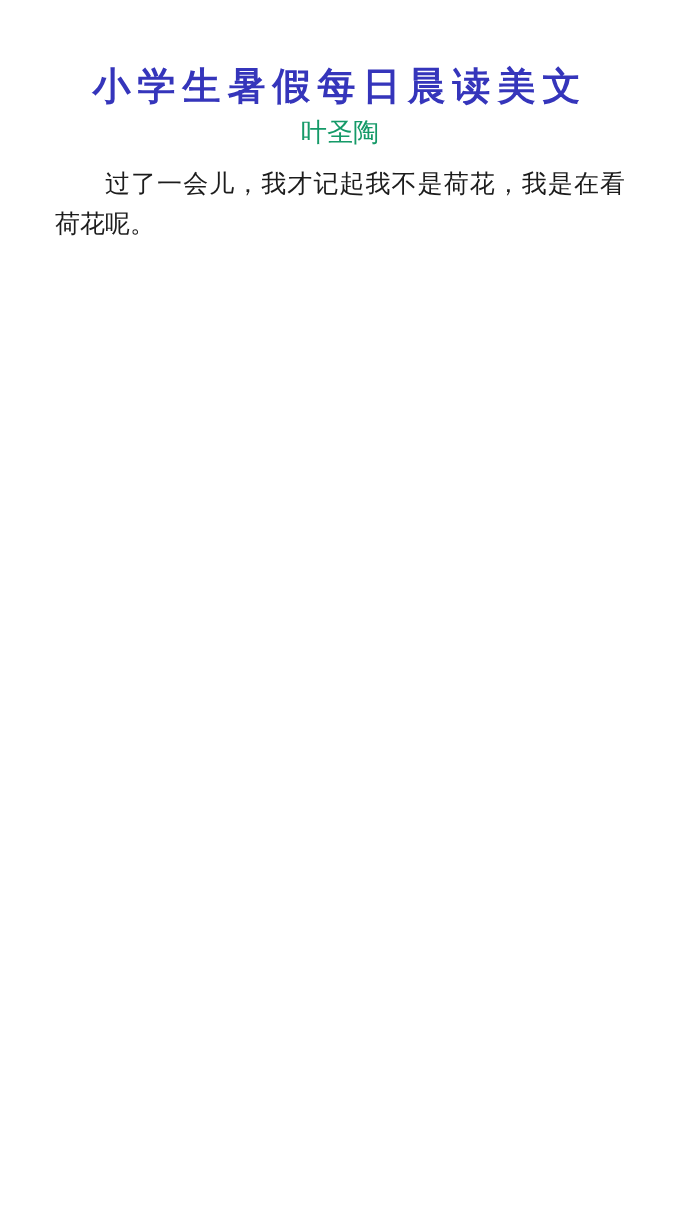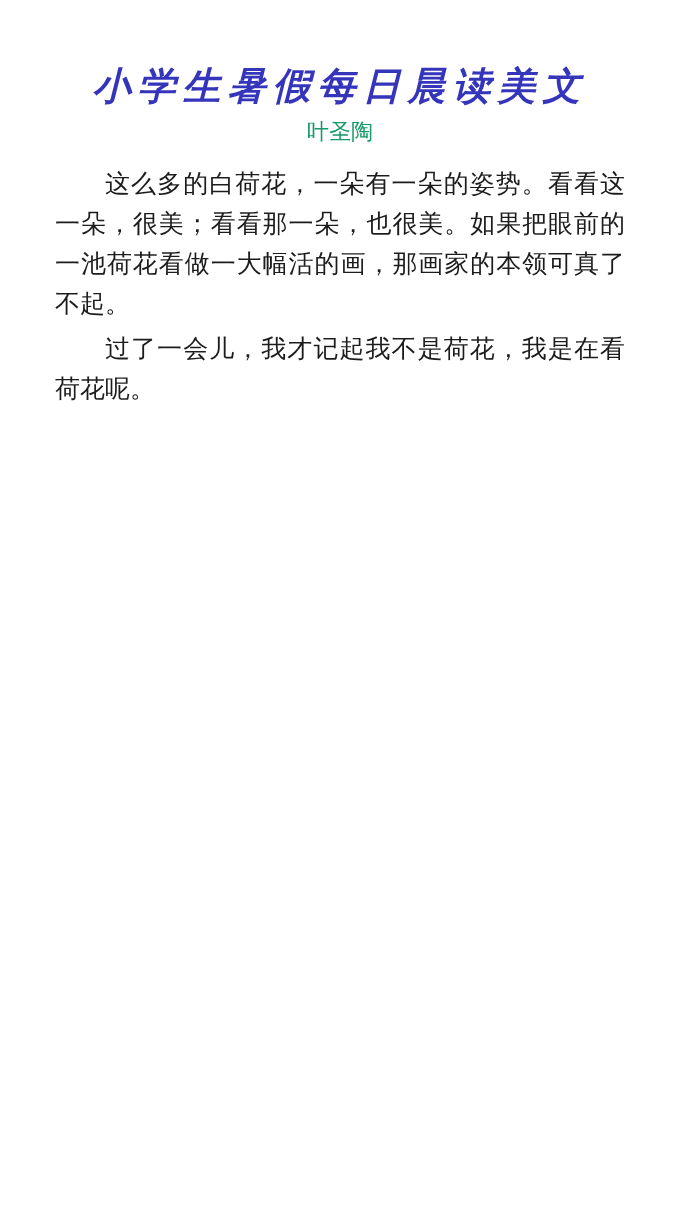--- a/index.html
+++ b/index.html
@@ -16,40 +16,39 @@
     background:var(--page-bg);
     font-family:"Liberation Sans", sans-serif;
     overflow:hidden;
   }
   .page{width:680px;height:1209px;position:relative;background:var(--page-bg);}
   .banner{
     padding-top:62px;
     text-align:center;
     font-family:"DejaVu Serif", serif;
     font-weight:bold;
-    font-style:italic;
     font-size:38px;
     line-height:48px;
     letter-spacing:7px;
     color:var(--banner-color);
     white-space:nowrap;
   }
   .article{padding:0 55px;}
   .title{
     margin:228px 0 0 0;
     text-align:center;
     font-size:31px;
     line-height:38px;
     font-weight:bold;
     color:var(--title-color);
   }
   .author{
     margin-top:9px;
     text-align:center;
-    font-size:22px;
+    font-size:26px;
     line-height:26px;
     color:var(--author-color);
   }
   .body{
     margin-top:18px;
     font-size:25px;
     line-height:40px;
     color:var(--text-color);
     text-align:justify;
   }
@@ -59,17 +58,16 @@
 </style>
 </head>
 <body>
 
 <div class="page">
   <div class="banner">小学生暑假每日晨读美文</div>
 
   <div class="article">
     <div class="author">叶圣陶</div>
     <div class="body" id="article-body">
-        <p class="para"><span class="seg">这么多的白荷花，一朵有一朵的姿势。看看这一朵，很美；看看那一朵，也很美。如果把眼前的一池荷花看做一大幅活的画，那画家的本领可真了不起。</span></p>
         <p class="para"><span class="seg">过了一会儿，我才记起我不是荷花，我是在看荷花呢。</span></p>
       </div>
   </div>
 </div>
 
 </body></html>

